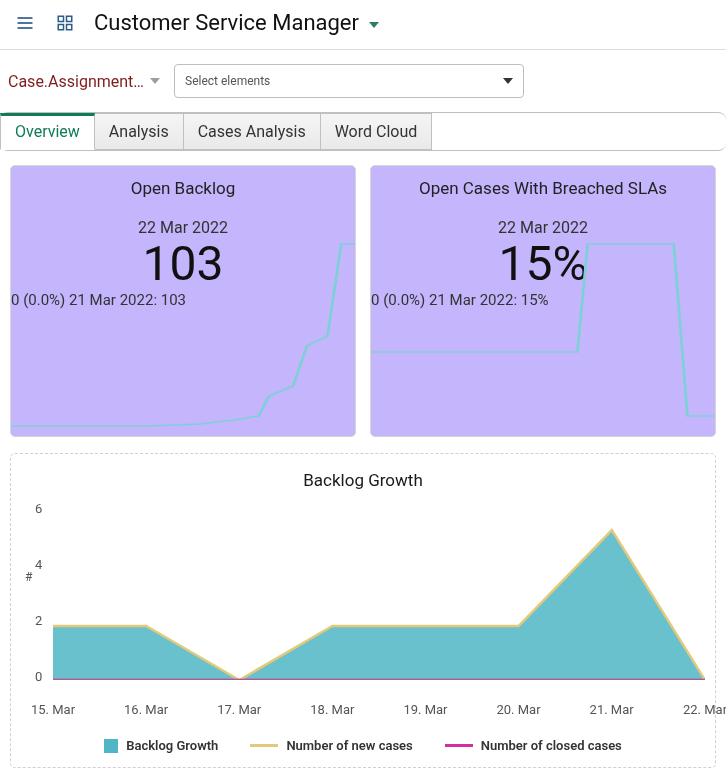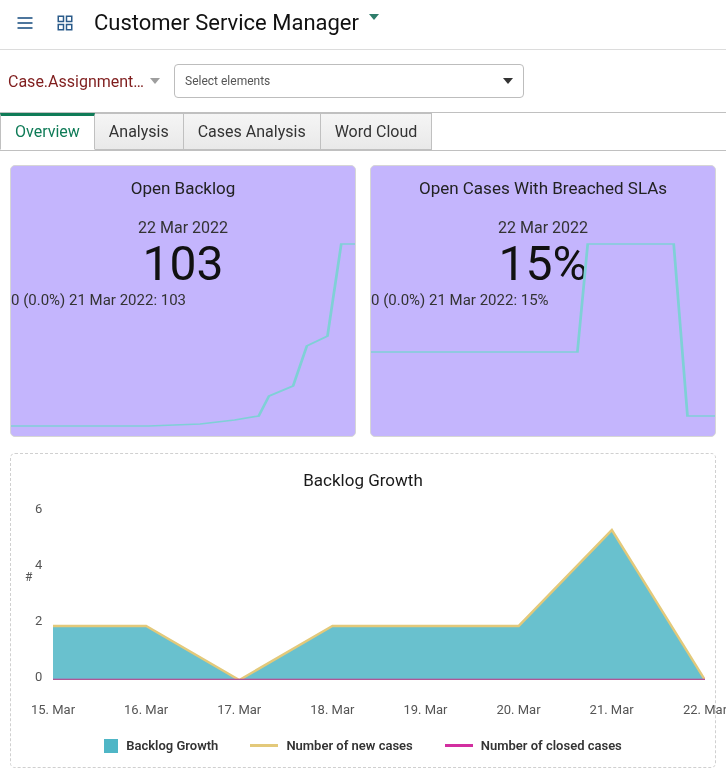--- a/index.html
+++ b/index.html
@@ -26,20 +26,21 @@
     width: 22px;
     height: 22px;
     color: #2a5b8a;
     cursor: pointer;
   }
   .title {
     font-size: 22px;
     font-weight: 400;
     color: #111;
     display: flex;
+    align-items: center;
     gap: 10px;
   }
   .title-caret {
     width: 0; height: 0;
     border-left: 5px solid transparent;
     border-right: 5px solid transparent;
     border-top: 6px solid #2e7d6b;
     margin-top: 4px;
   }
   .filterbar {
@@ -84,20 +85,21 @@
   .select-caret {
     width: 0; height: 0;
     border-left: 5px solid transparent;
     border-right: 5px solid transparent;
     border-top: 6px solid #333;
   }
   .tabs {
     display: flex;
     border-top: 1px solid #c0c0c0;
     border-bottom: 1px solid #c0c0c0;
+    border-radius: 8px;
   }
   .tab {
     padding: 8px 14px;
     font-size: 16px;
     border-right: 1px solid #c0c0c0;
     border-top: 1px solid #c0c0c0;
     border-bottom: 1px solid #c0c0c0;
     background: linear-gradient(#f5f5f5, #e9e9e9);
     color: #333;
     cursor: pointer;

